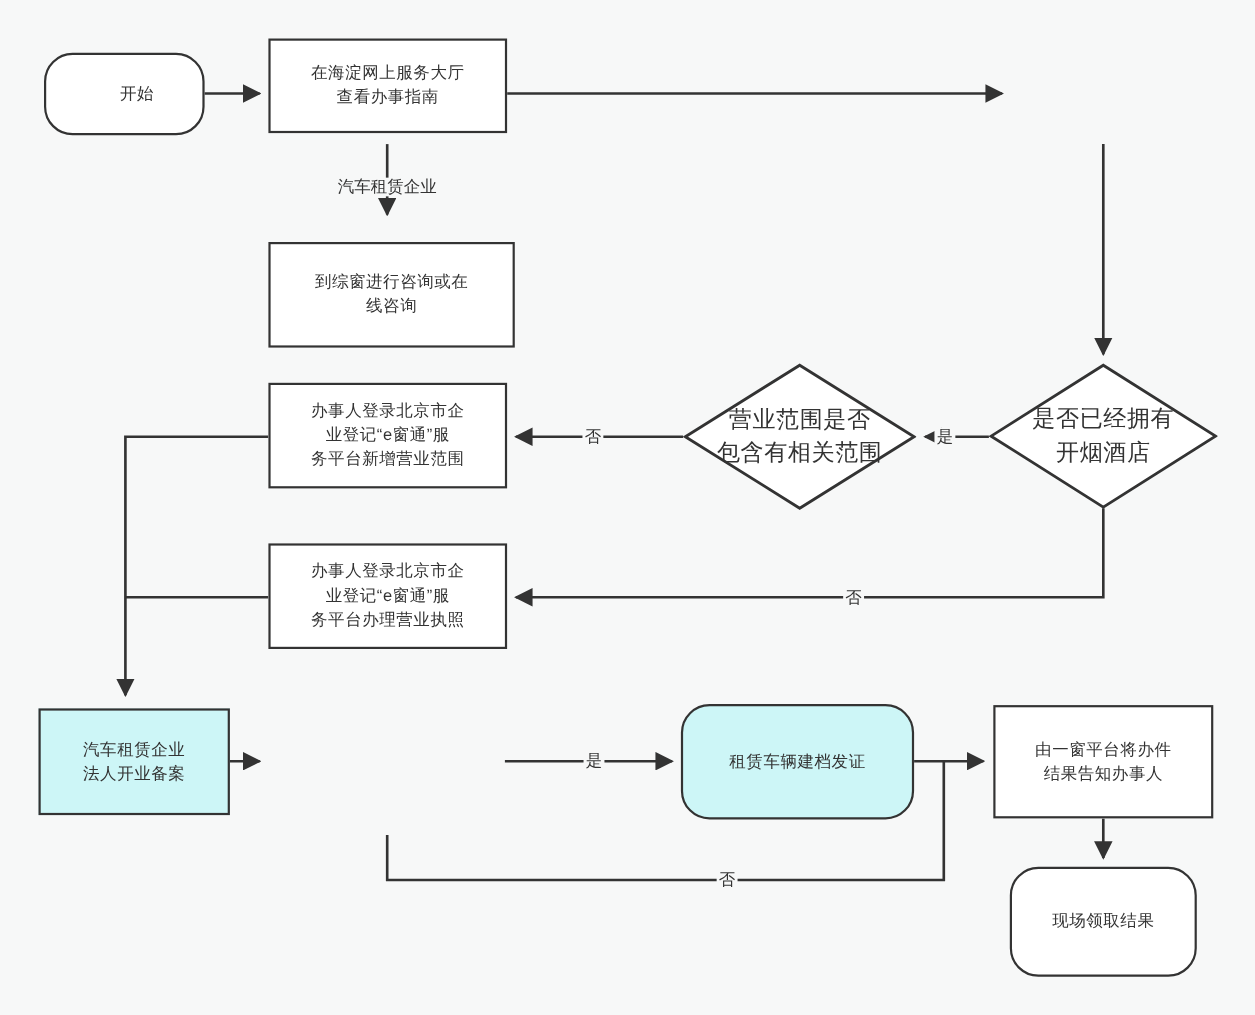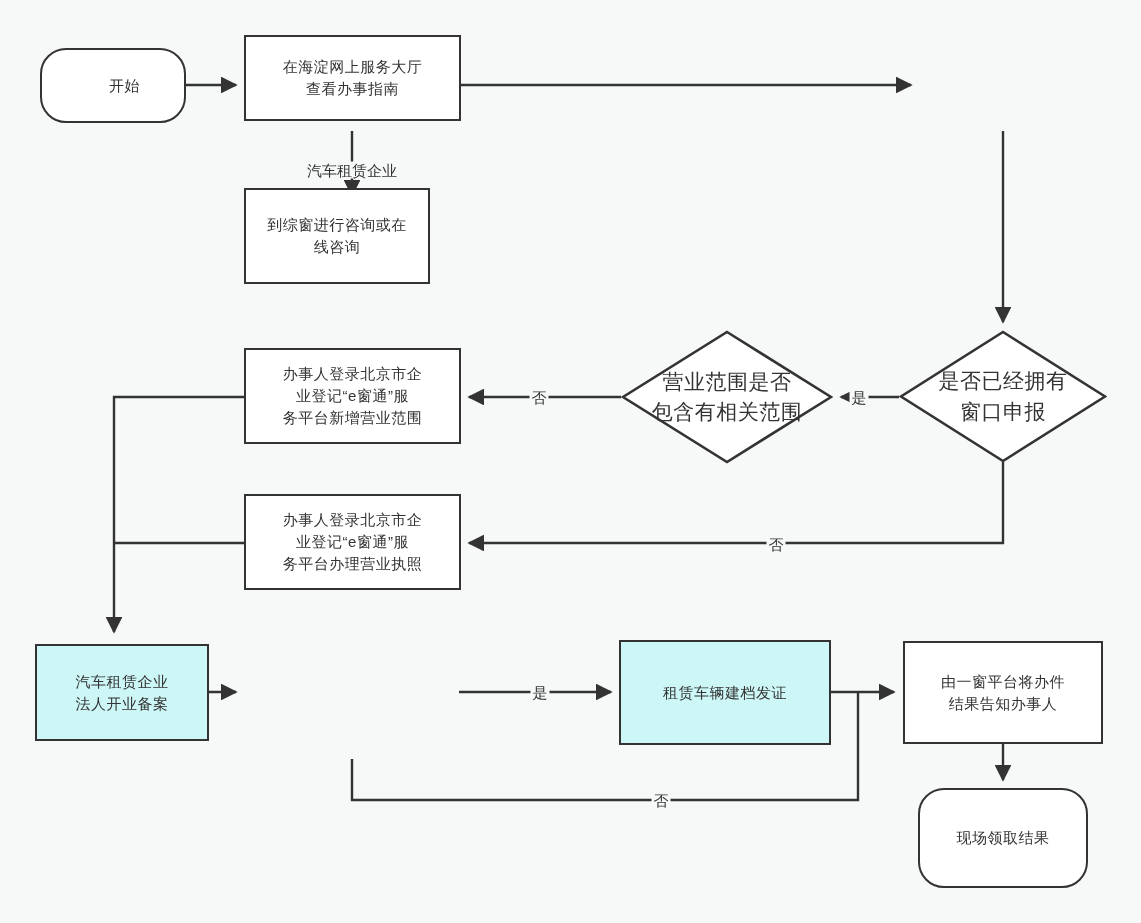--- a/index.html
+++ b/index.html
@@ -129,32 +129,32 @@
 
   <div class="node terminator" style="left:40px; top:48px; width:146px; height:75px;padding-left:23px;">
     <span class="label">开始</span>
   </div>
 
   <div class="node process" style="left:244px; top:35px; width:217px; height:86px;">
     <span class="label">在海淀网上服务大厅
 查看办事指南</span>
   </div>
 
-  <div class="node process" style="left:244px; top:188px; width:186px; height:96px;">
+  <div class="node process" style="left:244px; top:220px; width:224px; height:96px;">
     <span class="label">到综窗进行咨询或在
 线咨询</span>
   </div>
 
 
   <div class="decision" style="left:899px; top:330px; width:208px; height:133px;">
     <svg viewBox="0 0 208 133" width="208" height="133">
       <polygon points="104,2 206,66.5 104,131 2,66.5" fill="#ffffff" stroke="#333333" stroke-width="2.6"></polygon>
     </svg>
     <div class="dtext">是否已经拥有
-窗口申报</div>
+开烟酒店</div>
   </div>
 
   <div class="decision" style="left:621px; top:330px; width:212px; height:134px;">
     <svg viewBox="0 0 212 134" width="212" height="134">
       <polygon points="106,2 210,67 106,132 2,67" fill="#ffffff" stroke="#333333" stroke-width="2.6"></polygon>
     </svg>
     <div class="dtext">营业范围是否
 包含有相关范围</div>
   </div>
 
@@ -169,21 +169,21 @@
 业登记“e窗通”服
 务平台办理营业执照</span>
   </div>
 
   <div class="node process highlight" style="left:35px; top:644px; width:174px; height:97px;">
     <span class="label">汽车租赁企业
 法人开业备案</span>
   </div>
 
 
-  <div class="node process highlight" style="left:619px; top:640px; width:212px; height:105px;">
+  <div class="node process highlight" style="left:619px; top:640px; width:212px; height:105px;border-radius:26px;">
     <span class="label">租赁车辆建档发证</span>
   </div>
 
   <div class="node process" style="left:903px; top:641px; width:200px; height:103px;">
     <span class="label">由一窗平台将办件
 结果告知办事人</span>
   </div>
 
   <div class="node terminator" style="left:918px; top:788px; width:170px; height:100px;text-align:center;">
     <span class="label">现场领取结果</span>

